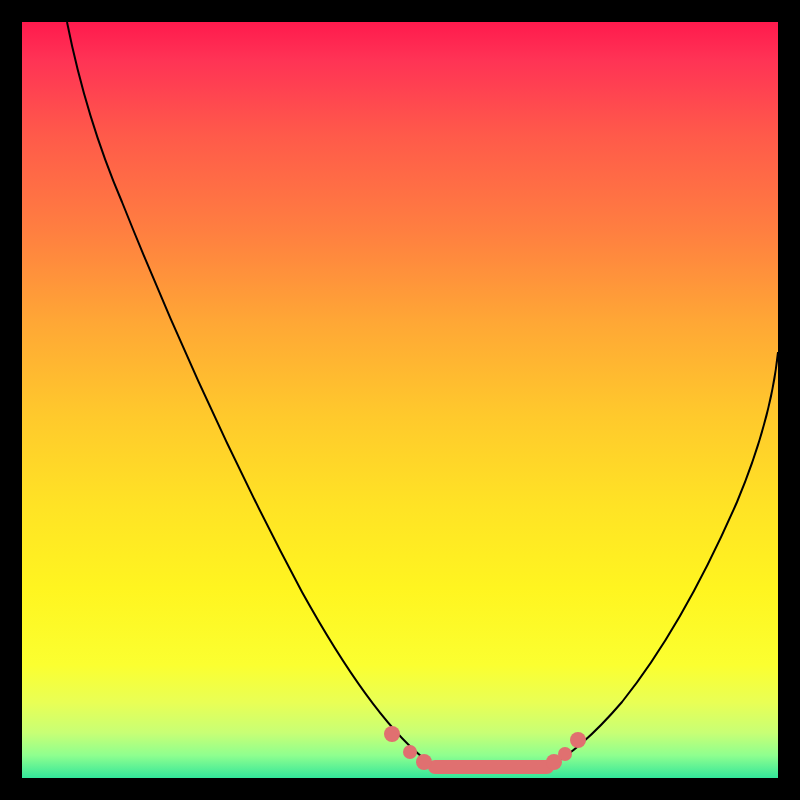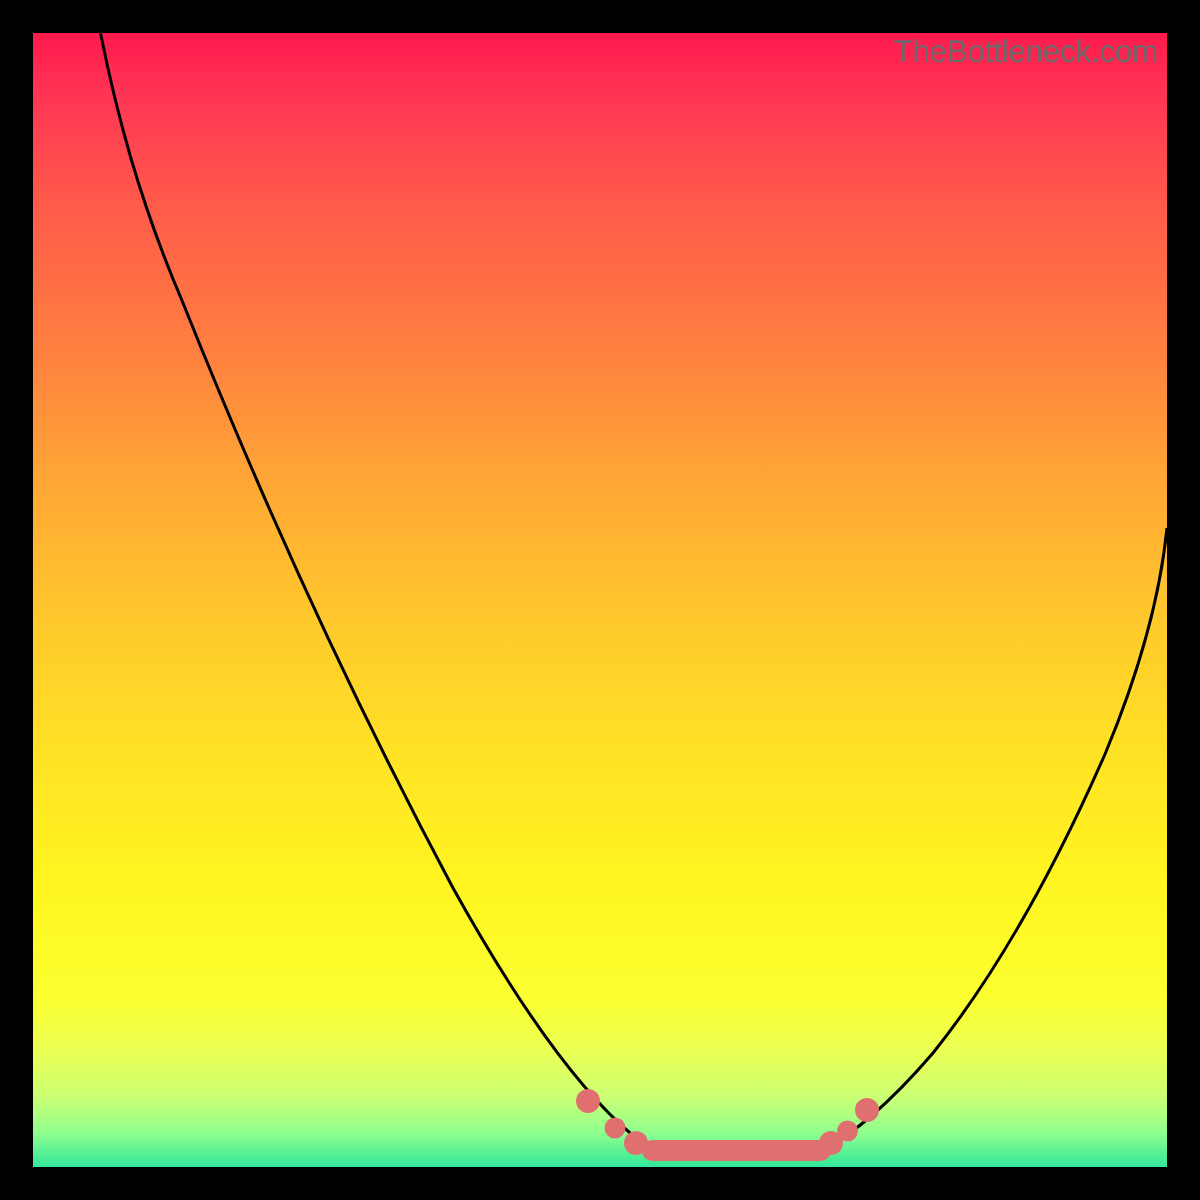--- a/index.html
+++ b/index.html
@@ -47,21 +47,20 @@
   }
   
   .curve-main { fill: none; stroke: #000; stroke-width: 2; }
   .curve-flat { fill: none; stroke: #e07070; stroke-width: 14; stroke-linecap: round; }
   .dot { fill: #e07070; }
 </style>
 </head>
 <body>
 
 <div class="frame">
-  <div class="attribution">TheBottleneck.com</div>
 
   <svg class="curves" viewBox="0 0 756 756">
 
     <path class="curve-main" d="M 45 0
          C 55 50, 70 110, 100 180
          C 140 280, 200 420, 280 570
          C 330 660, 370 710, 400 735
          L 408 742"></path>
 
     <path class="curve-main" d="M 530 742

